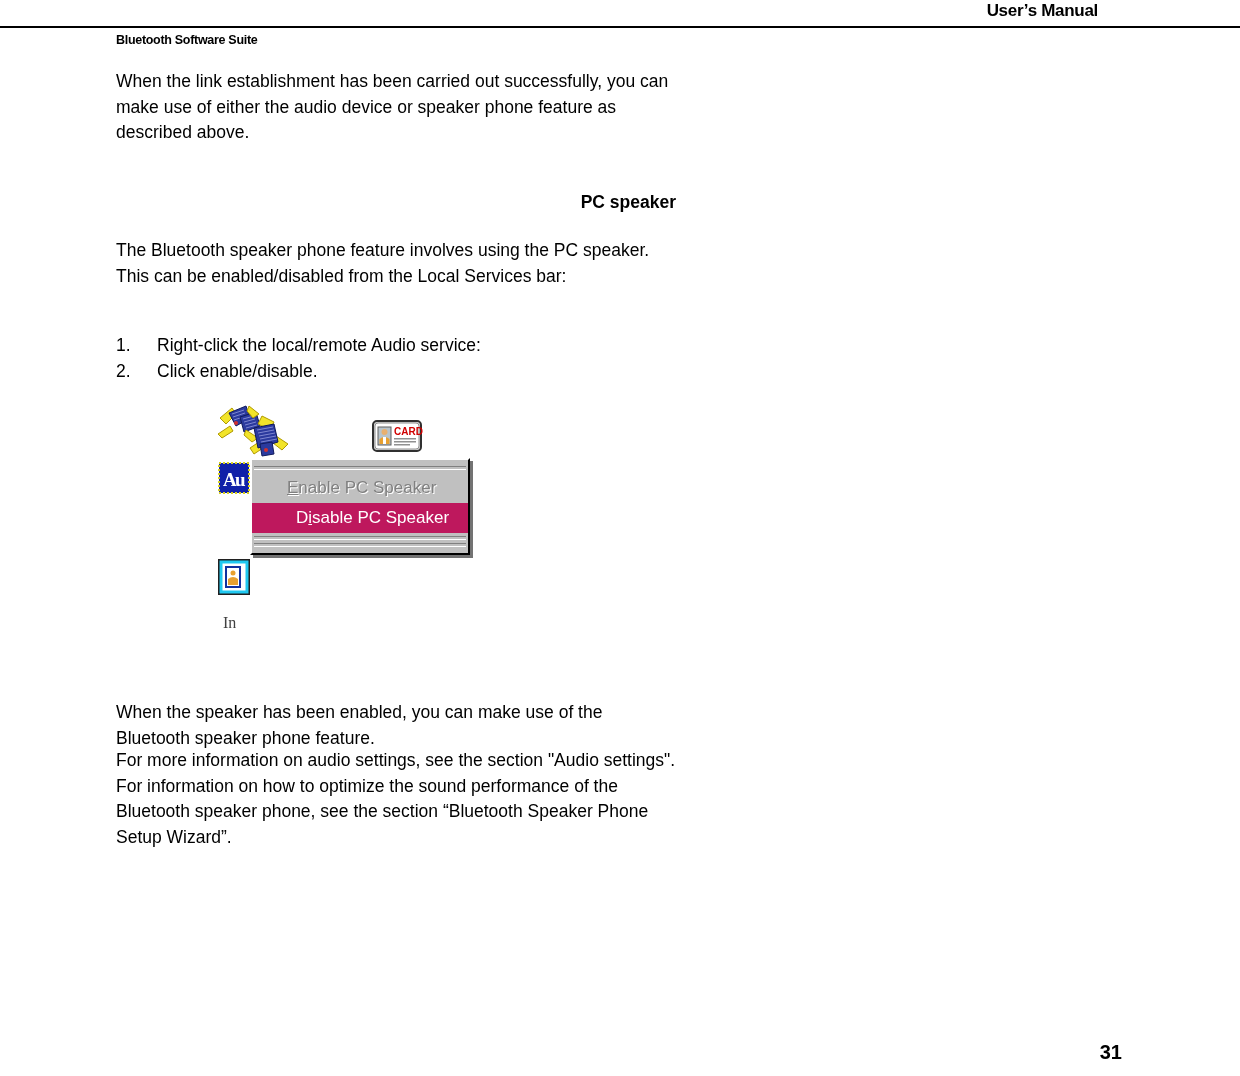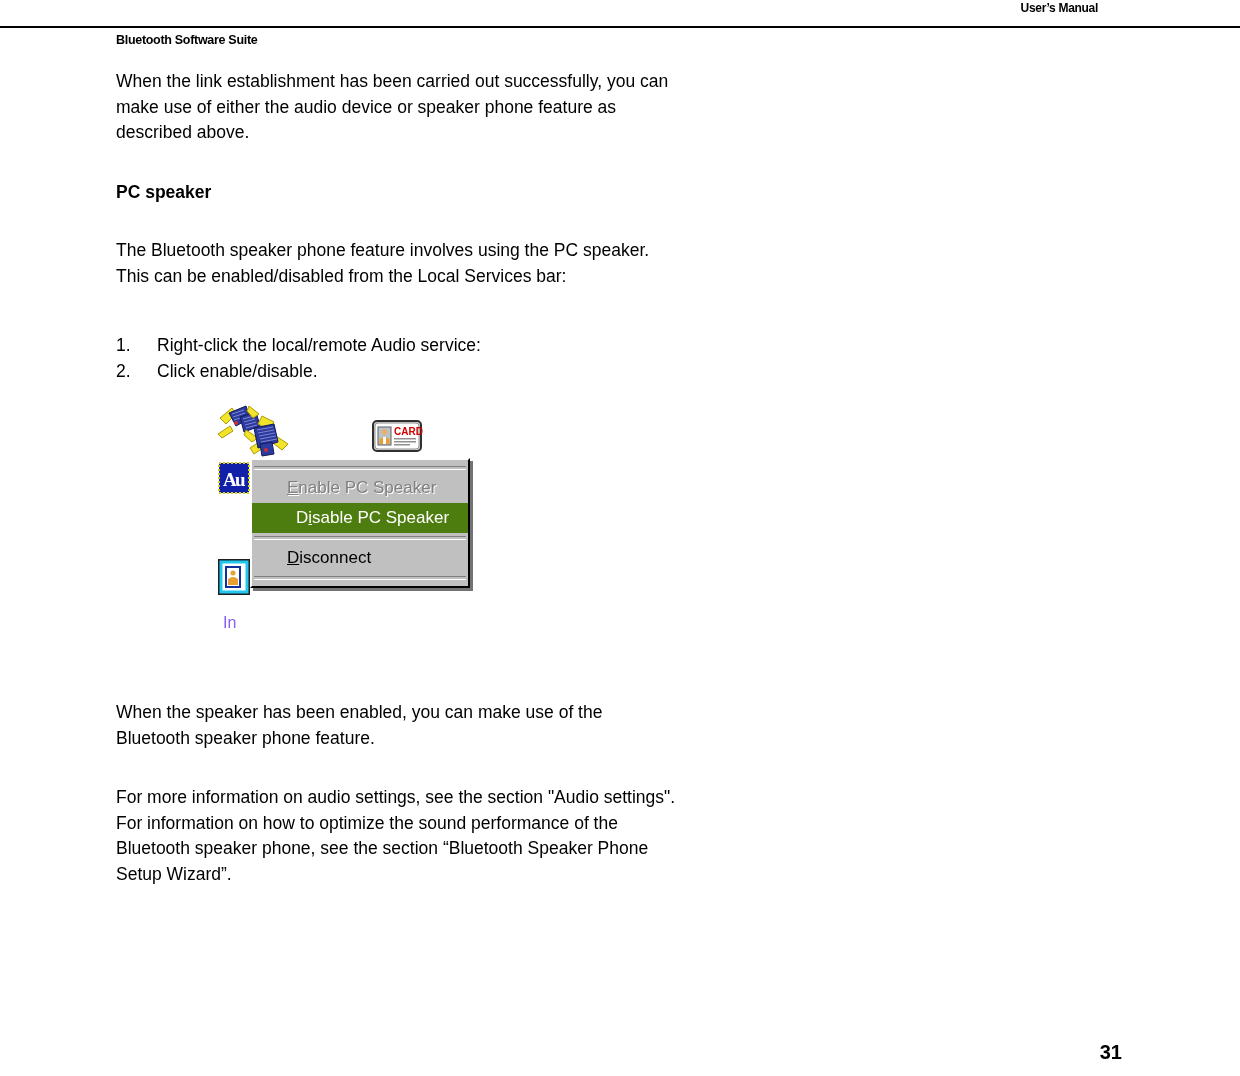--- a/index.html
+++ b/index.html
@@ -31,21 +31,21 @@
     font-size: 12.5px;
     font-weight: bold;
     letter-spacing: -0.3px;
     white-space: nowrap;
     margin-top: 32px;
   }
   #page-header .hdr-right {
     position: absolute;
     right: 142px;
     top: 1px;
-    font-size: 12px;
+    font-size: 17px;
     font-weight: bold;
     letter-spacing: -0.3px;
     white-space: nowrap;
   }
   #header-rule {
     position: absolute;
     left: 0;
     top: 26px;
     width: 1240px;
     height: 2px;
@@ -113,22 +113,22 @@
   .inbox-icon {
     position: absolute;
     left: 2px;
     top: 155px;
   }
   .inbox-label {
     position: absolute;
     left: 7px;
     top: 210px;
     font-size: 16px;
-    color: #8b5cf6;
-    font-family: Liberation Sans, sans-serif;
+    color: #404040;
+    font-family: Liberation Serif, serif;
   }
 
   
   #context-menu {
     position: absolute;
     left: 34px;
     top: 54px;
     width: 220px;
     background: #c0c0c0;
     border-top: 2px solid #ffffff;
@@ -150,21 +150,21 @@
     white-space: nowrap;
   }
   .menu-item .acc {
     text-decoration: underline;
   }
   .menu-item.disabled {
     color: #808080;
     text-shadow: 1px 1px 0 #ffffff;
   }
   .menu-item.selected {
-    background: #4d7c0f;
+    background: #be185d;
     color: #ffffff;
     padding-left: 44px;
   }
   .menu-sep {
     height: 2px;
     margin: 3px 2px;
     border-top: 1px solid #808080;
     border-bottom: 1px solid #ffffff;
   }
 
@@ -183,21 +183,21 @@
 <div id="page-header">
   <div class="hdr-left">Bluetooth Software Suite</div>
   <div class="hdr-right">User’s Manual</div>
 </div>
 <div id="header-rule"></div>
 
 <div class="content" style="top:69px;">
   <div class="para">When the link establishment has been carried out successfully, you can make use of either the audio device or speaker phone feature as described above.</div>
 </div>
 
-<div class="content" style="top:180px;">
+<div class="content" style="top:190px;text-align:right;">
   <div class="para bold">PC speaker</div>
 </div>
 
 <div class="content" style="top:238px;">
   <div class="para">The Bluetooth speaker phone feature involves using the PC speaker. This can be enabled/disabled from the Local Services bar:</div>
 </div>
 
 <div class="content" style="top:333px;">
   <div class="steps">
     <div class="step-row">
@@ -279,28 +279,25 @@
 
   <div id="context-menu">
     <div class="menu-sep"></div>
     <div class="menu-item disabled">
       <span class="acc">E</span><span>nable PC Speaker</span>
     </div>
     <div class="menu-item selected">
       <span>D</span><span class="acc">i</span><span>sable PC Speaker</span>
     </div>
     <div class="menu-sep"></div>
-    <div class="menu-item">
-      <span class="acc">D</span><span>isconnect</span>
-    </div>
     <div class="menu-sep"></div>
   </div>
 </div>
 
 <div class="content" style="top:700px;">
   <div class="para">When the speaker has been enabled, you can make use of the Bluetooth speaker phone feature.</div>
 </div>
 
-<div class="content" style="top:748px;margin-top:37px;">
+<div class="content" style="top:748px;">
   <div class="para">For more information on audio settings, see the section "Audio settings". For information on how to optimize the sound performance of the Bluetooth speaker phone, see the section “Bluetooth Speaker Phone Setup Wizard”.</div>
 </div>
 
 <div id="page-number">31</div>
 
 </body></html>

